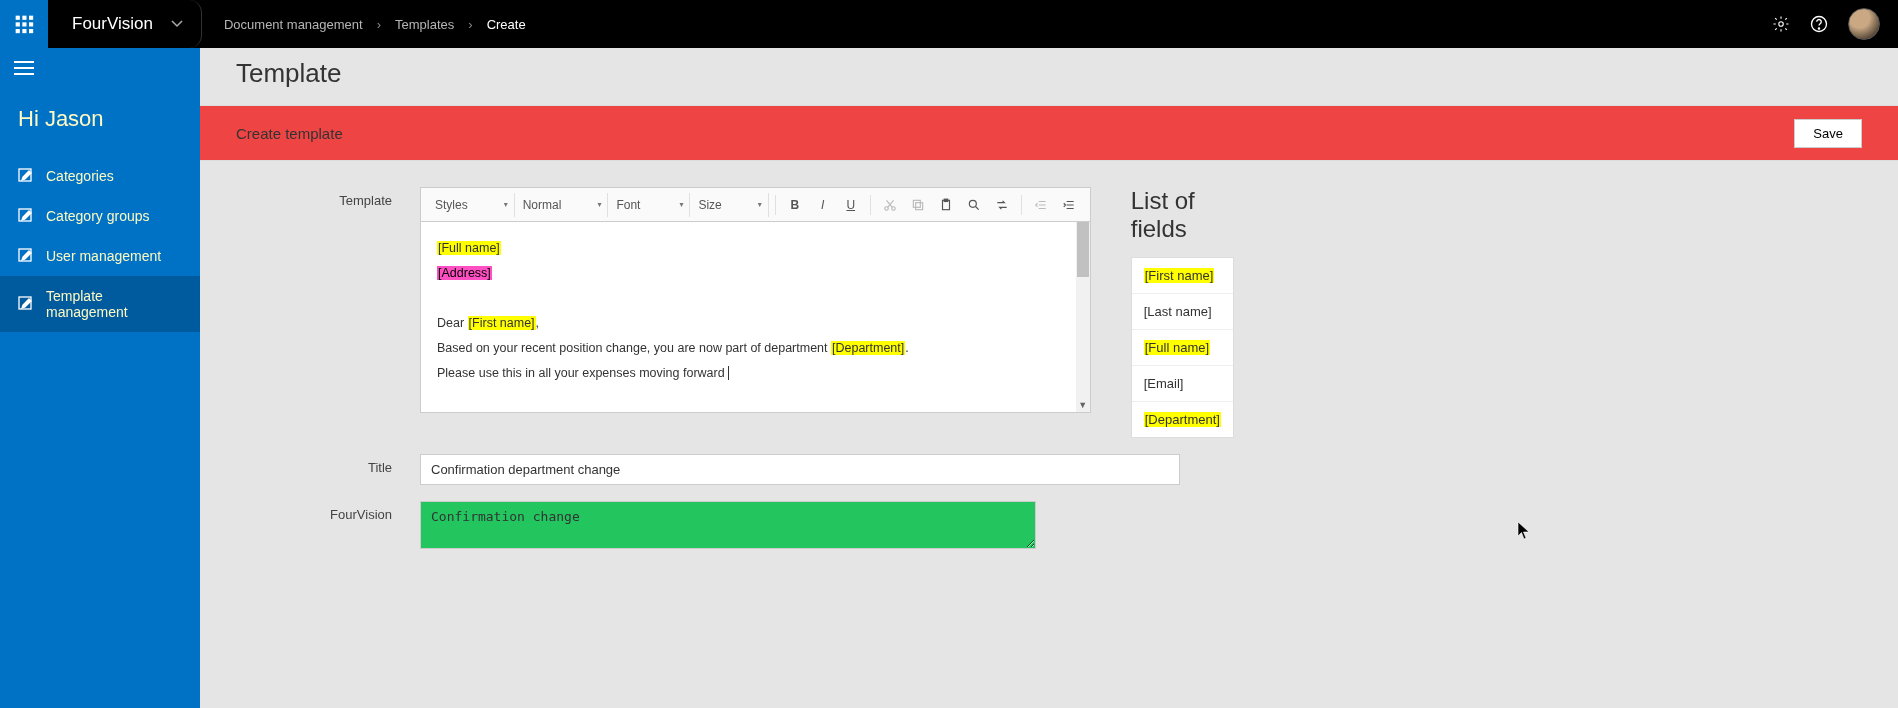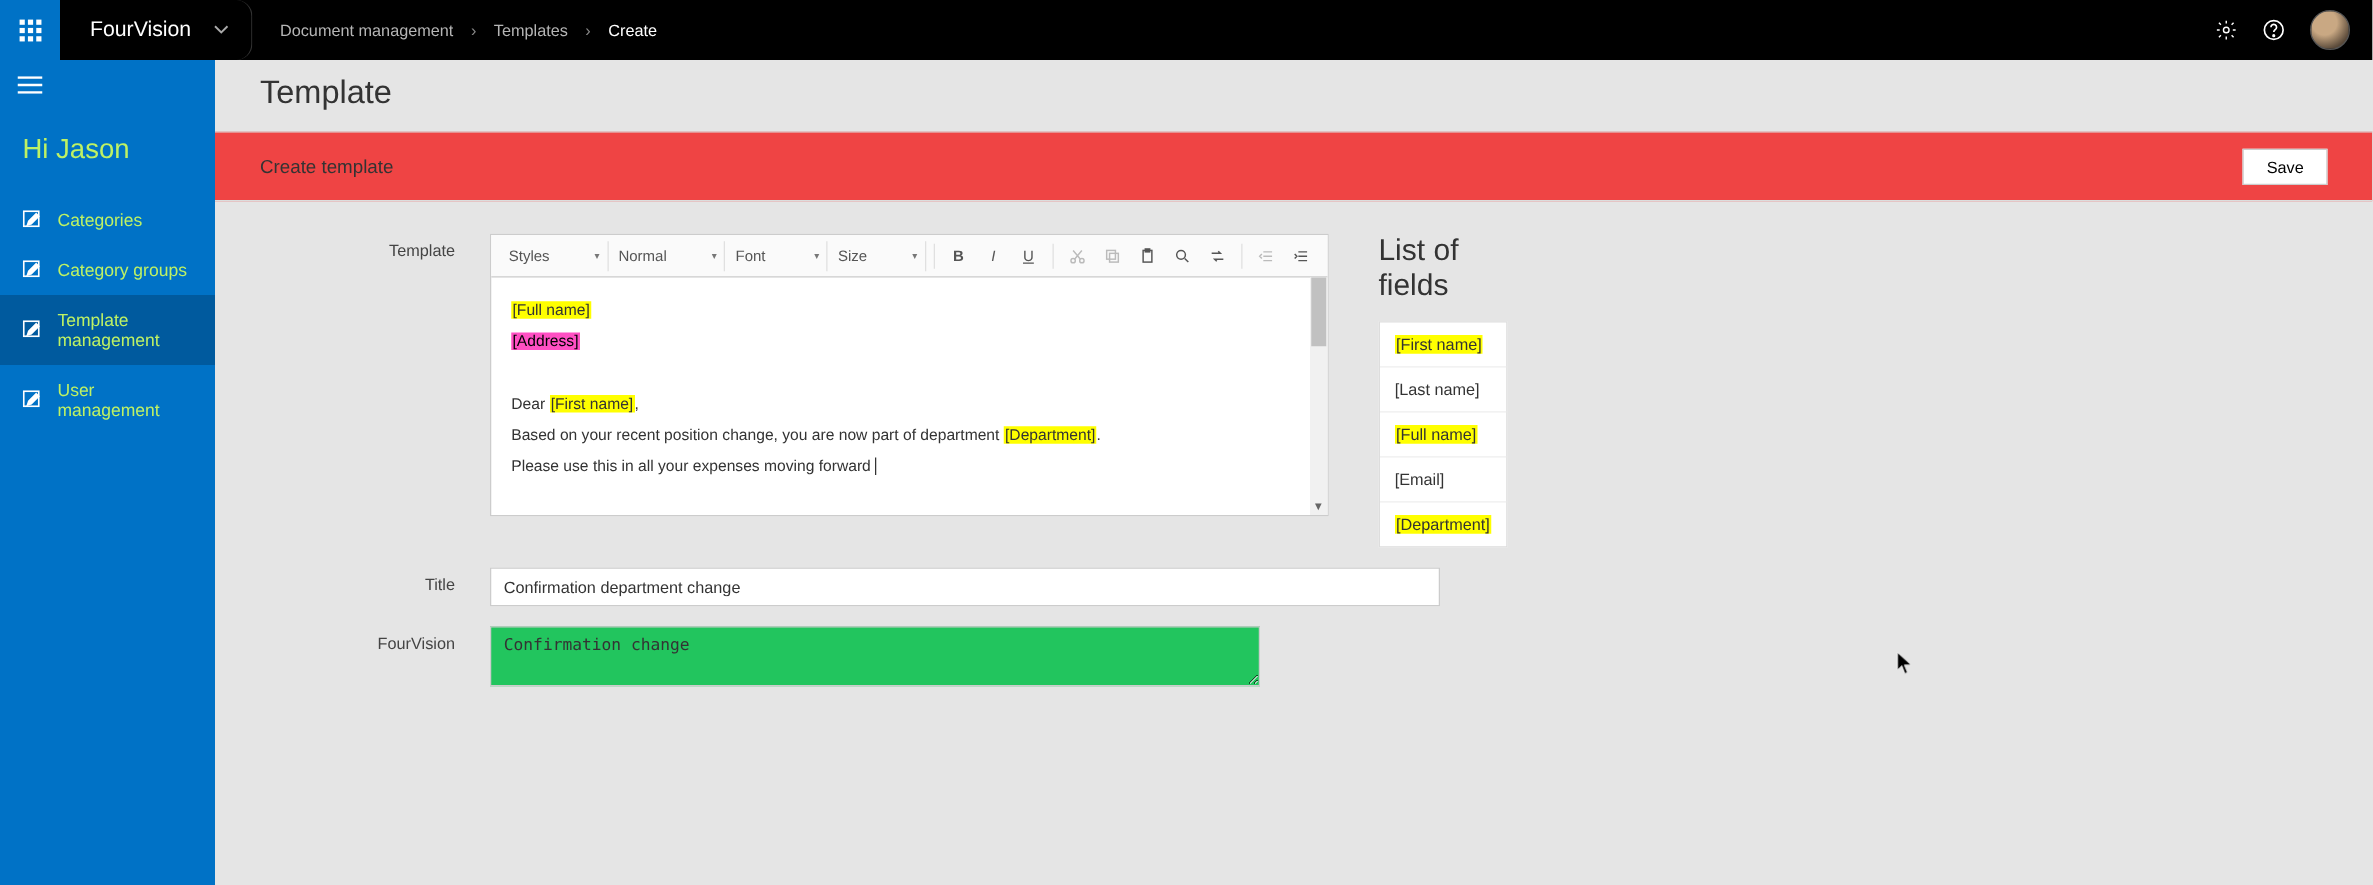--- a/index.html
+++ b/index.html
@@ -46,23 +46,23 @@
   .breadcrumb .cur { color:#fff; }
   .topbar-right {
     margin-left:auto; display:flex; align-items:center; gap:20px;
     padding-right: 18px;
   }
   .top-icon { width:18px; height:18px; cursor:pointer; }
   .avatar { width:32px; height:32px; border-radius:50%; background: radial-gradient(circle at 35% 30%, #c9a883 35%, #5a4a3a 75%); border:1px solid #555; cursor:pointer;}
   
   .below { display:flex; height: calc(100% - 48px); }
   .sidebar {
-    width: 172px;
+    width: 200px;
     background: #0072c6;
-    color:#bef264;
+    color:#fef9c3;
     display:flex; flex-direction:column;
   }
   .hamburger-row { height: 40px; display:flex; align-items:center; padding-left:14px; cursor:pointer;}
   .ham-icon { width:20px; height:14px; }
   .greeting { font-size:22px; font-weight:400; padding: 18px 18px 24px 18px; }
   .nav-item {
     display:flex; align-items:center; gap:12px;
     padding: 12px 18px;
     cursor:pointer;
     font-size:14px;
@@ -238,33 +238,33 @@
         </svg>
       <span>Categories</span>
     </div>
     <div class="nav-item">
       <svg class="nav-ico" viewBox="0 0 16 16" fill="none" stroke="#fff" stroke-width="1.3">
           <rect x="1" y="1" width="12" height="12"></rect>
           <path d="M11 3l2 2-6 6-3 1 1-3z" fill="#fff"></path>
         </svg>
       <span>Category groups</span>
     </div>
+    <div class="nav-item">
+      <svg class="nav-ico" viewBox="0 0 16 16" fill="none" stroke="#fff" stroke-width="1.3">
+          <rect x="1" y="1" width="12" height="12"></rect>
+          <path d="M11 3l2 2-6 6-3 1 1-3z" fill="#fff"></path>
+        </svg>
+      <span>User management</span>
+    </div>
     <div class="nav-item active">
       <svg class="nav-ico" viewBox="0 0 16 16" fill="none" stroke="#fff" stroke-width="1.3">
           <rect x="1" y="1" width="12" height="12"></rect>
           <path d="M11 3l2 2-6 6-3 1 1-3z" fill="#fff"></path>
         </svg>
       <span>Template management</span>
-    </div>
-    <div class="nav-item">
-      <svg class="nav-ico" viewBox="0 0 16 16" fill="none" stroke="#fff" stroke-width="1.3">
-          <rect x="1" y="1" width="12" height="12"></rect>
-          <path d="M11 3l2 2-6 6-3 1 1-3z" fill="#fff"></path>
-        </svg>
-      <span>User management</span>
     </div>
   </div>
 
   <div class="main">
     <div class="page-title-wrap">
       <div class="page-title">Template</div>
     </div>
     <div class="subbar">
       <span class="subbar-title">Create template</span>
       <button class="save-btn">Save</button>

